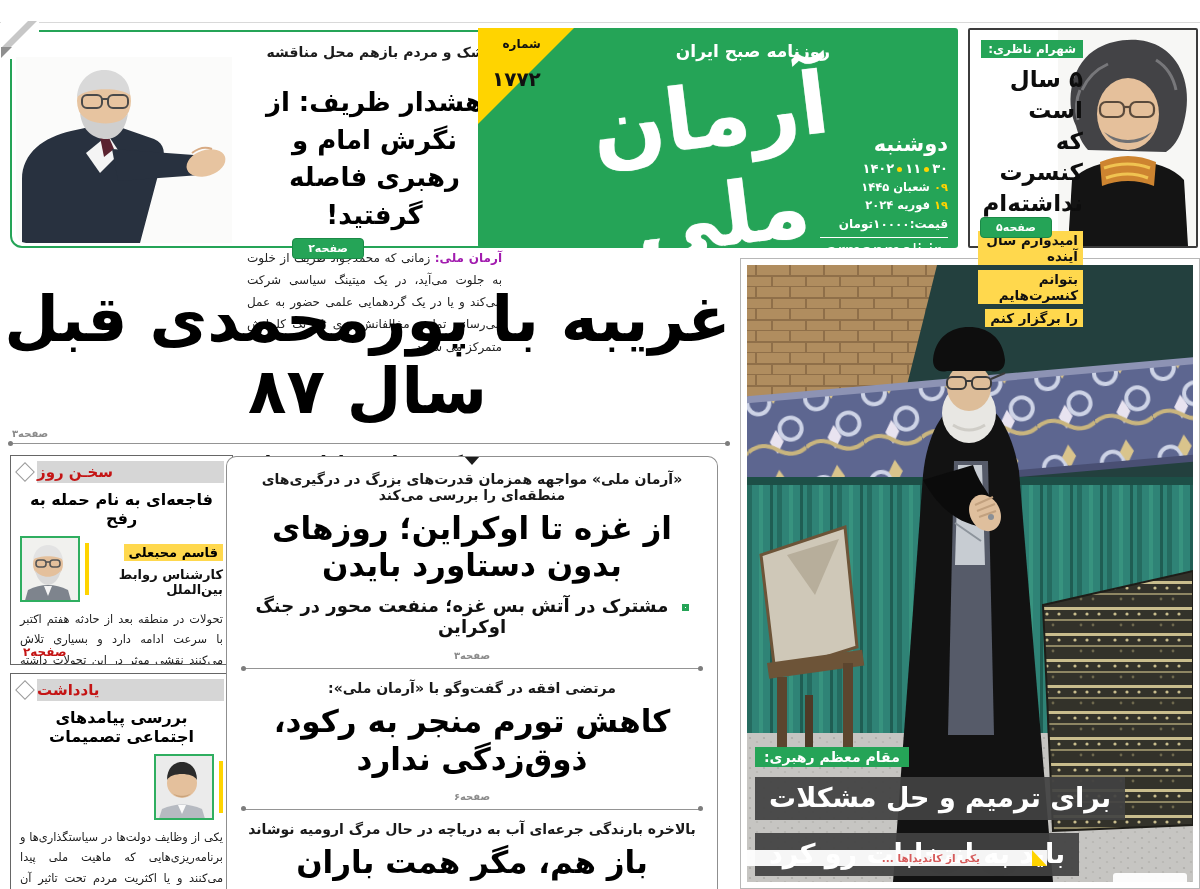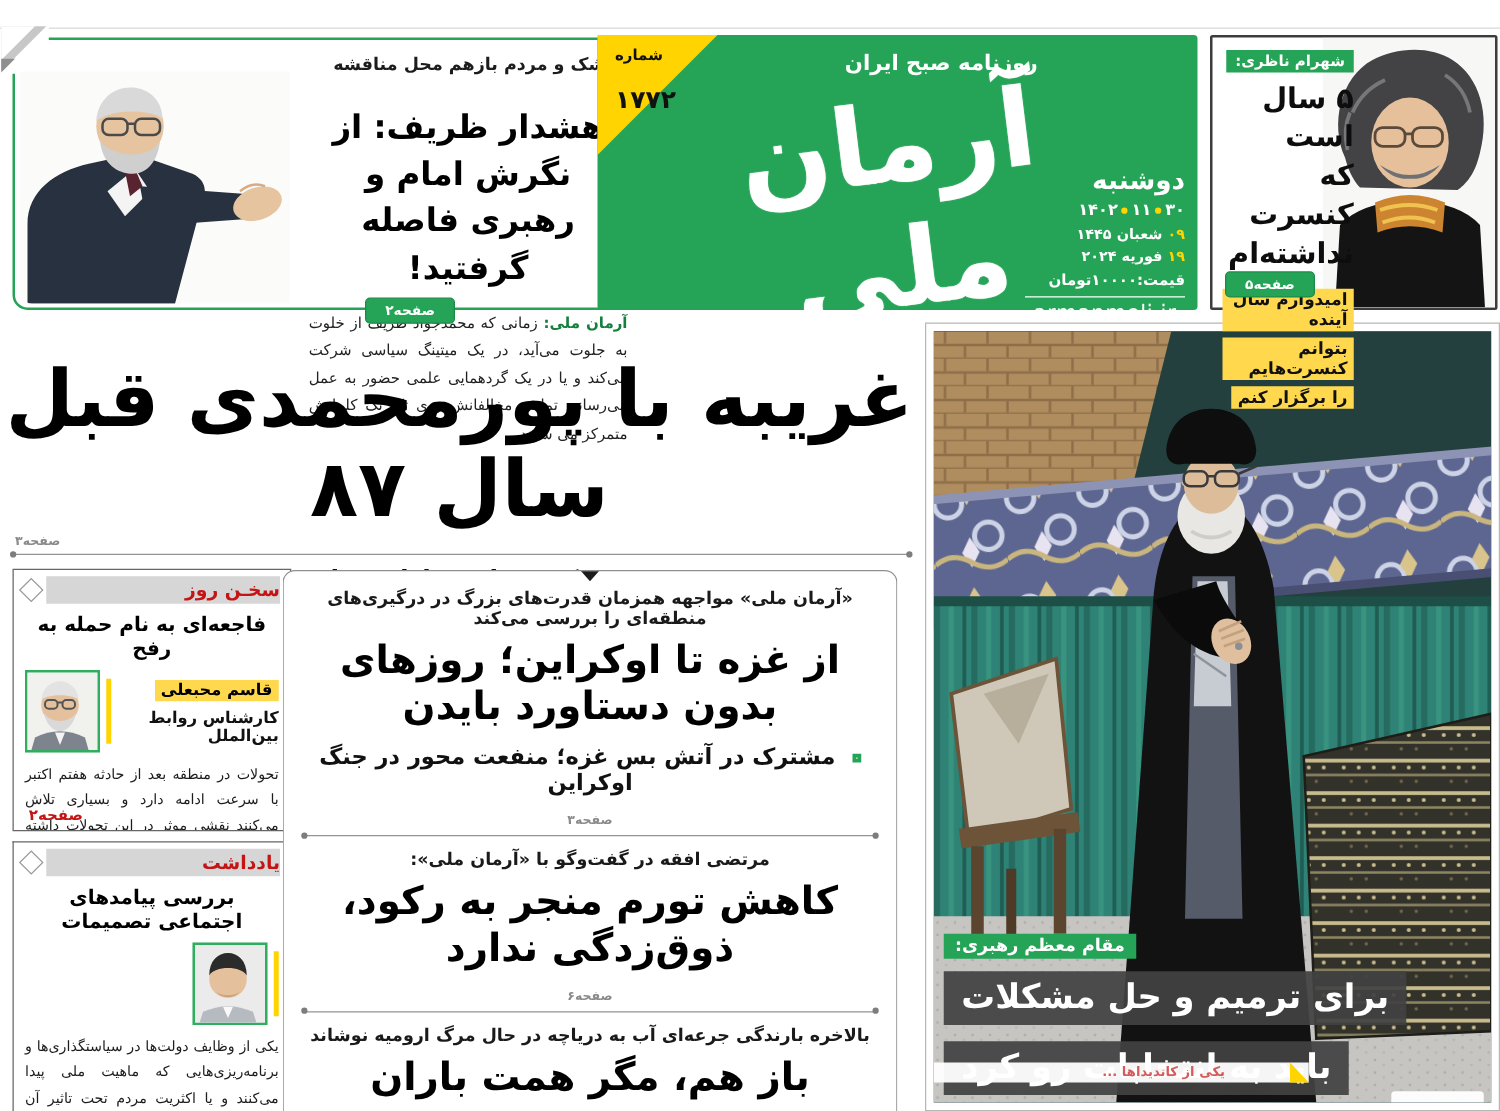--- a/index.html
+++ b/index.html
@@ -23,27 +23,27 @@
   .zarif-box{position:absolute;top:30px;left:10px;width:506px;height:218px;border:2px solid var(--green);border-radius:12px;background:#fff;}
   .fold-cover{position:absolute;top:-11px;left:-11px;width:38px;height:38px;background:#fff;}
   .fold-flap{position:absolute;top:-11px;left:-11px;width:0;height:0;border-top:36px solid #c7c7c7;border-right:36px solid transparent;}
   .fold-flap2{position:absolute;top:-11px;left:-11px;width:0;height:0;border-top:27px solid #fff;border-right:27px solid transparent;}
   .fold-tip{position:absolute;top:15px;left:-11px;width:0;height:0;border-top:11px solid #8f8f8f;border-right:11px solid transparent;}
   .zarif-photo{position:absolute;left:4px;bottom:3px;width:216px;height:186px;overflow:hidden;border-radius:0 0 0 10px;}
   .zarif-text{position:absolute;top:12px;right:12px;width:255px;}
   .zarif-kicker{font-size:14px;font-weight:bold;color:#1c1c1c;text-align:right;}
   .zarif-headline{font-size:26px;font-weight:bold;color:#000;text-align:center;line-height:1.45;margin-top:8px;letter-spacing:-0.5px;}
   .zarif-body{margin-top:12px;font-size:12px;line-height:1.85;text-align:justify;color:#222;}
-  .lead-red{color:#15803d;font-weight:bold;}
+  .lead-red{color:#a21caf;font-weight:bold;}
   .zarif-btn{position:absolute;bottom:-13px;right:150px;}
 
   
   .masthead{position:absolute;top:28px;left:478px;width:480px;height:220px;background:var(--green);border-radius:3px;}
   .issue-tri{position:absolute;top:0;left:0;width:0;height:0;border-top:96px solid var(--yellow);border-right:96px solid transparent;}
-  .issue-txt{position:absolute;top:9px;left:14px;color:#111;text-align:left;}
+  .issue-txt{position:absolute;top:9px;left:14px;color:#111;text-align:right;}
   .issue-label{font-size:12px;font-weight:bold;display:block;}
   .issue-no{font-size:20px;font-weight:bold;display:block;margin-top:16px;}
   .tagline{position:absolute;top:13px;left:160px;width:230px;text-align:center;color:#fff;font-size:17px;font-weight:bold;}
   .logo{position:absolute;top:38px;left:18px;width:440px;text-align:center;color:#fff;font-size:86px;font-weight:bold;transform:rotate(-7deg);letter-spacing:-3px;text-shadow:0 0 1px rgba(255,255,255,.6);}
   .dates{position:absolute;top:104px;right:10px;width:128px;text-align:right;color:#fff;}
   .weekday{font-size:21px;font-weight:bold;}
   .date-row{margin-top:5px;font-size:13px;font-weight:bold;white-space:nowrap;}
   .dot{display:inline-block;width:5px;height:5px;border-radius:50%;background:var(--yellow);margin:0 3px;vertical-align:middle;}
   .date-sm{margin-top:4px;font-size:11.5px;font-weight:bold;}
   .ynum{color:var(--yellow);}
@@ -77,21 +77,21 @@
   .cap1{top:512px;} .cap2{top:568px;}
   .strip{position:absolute;left:0;bottom:16px;height:16px;width:300px;background:rgba(255,255,255,.95);z-index:3;display:flex;align-items:center;gap:46px;}
   .strip-tri{width:0;height:0;border-bottom:16px solid var(--yellow);border-right:15px solid transparent;flex:none;}
   .strip-txt{color:#d04040;font-size:10.5px;font-weight:bold;filter:blur(.4px);opacity:.85;padding-right:6px;white-space:nowrap;overflow:hidden;}
   .mini-box{position:absolute;right:6px;bottom:0;width:74px;height:9px;background:#fff;border-radius:3px 3px 0 0;z-index:3;opacity:.95;}
 
   
   .side-box{position:absolute;left:10px;width:223px;border:1px solid #666;background:#fff;overflow:hidden;}
   .sokhan{top:455px;height:210px;}
   .yaddasht{top:673px;height:216px;border-bottom:none;}
-  .side-head{position:relative;height:22px;background:#d6d6d6;margin:5px 8px 0 26px;text-align:right;color:var(--red);font-weight:bold;font-size:15px;line-height:22px;}
+  .side-head{position:relative;height:22px;background:#d6d6d6;margin:5px 8px 0 26px;text-align:left;color:var(--red);font-weight:bold;font-size:15px;line-height:22px;}
   .diamond{position:absolute;left:-19px;top:3.5px;width:14px;height:14px;background:#fff;border:1.5px solid #9a9a9a;transform:rotate(45deg);}
   .side-headline{text-align:center;font-size:16px;font-weight:bold;color:#000;margin:7px 8px 0;letter-spacing:-0.3px;}
   .author-row{display:flex;align-items:center;margin:8px 9px 0;gap:5px;}
   .author-photo{flex:none;width:60px;height:66px;border:2px solid #2fae60;overflow:hidden;background:#eee;}
   .author-accent{flex:none;width:4px;height:52px;background:var(--yellow);}
   .author-meta{flex:1;text-align:right;}
   .author-name{display:inline-block;background:var(--hl);font-size:13px;font-weight:bold;padding:1px 5px;}
   .author-role{font-size:13px;font-weight:bold;color:#111;margin-top:6px;}
   .side-body{margin:7px 9px 0;font-size:11.4px;line-height:1.78;text-align:justify;color:#1c1c1c;}
   .side-page{position:absolute;bottom:5px;left:12px;color:var(--red);font-weight:bold;font-size:12px;}

